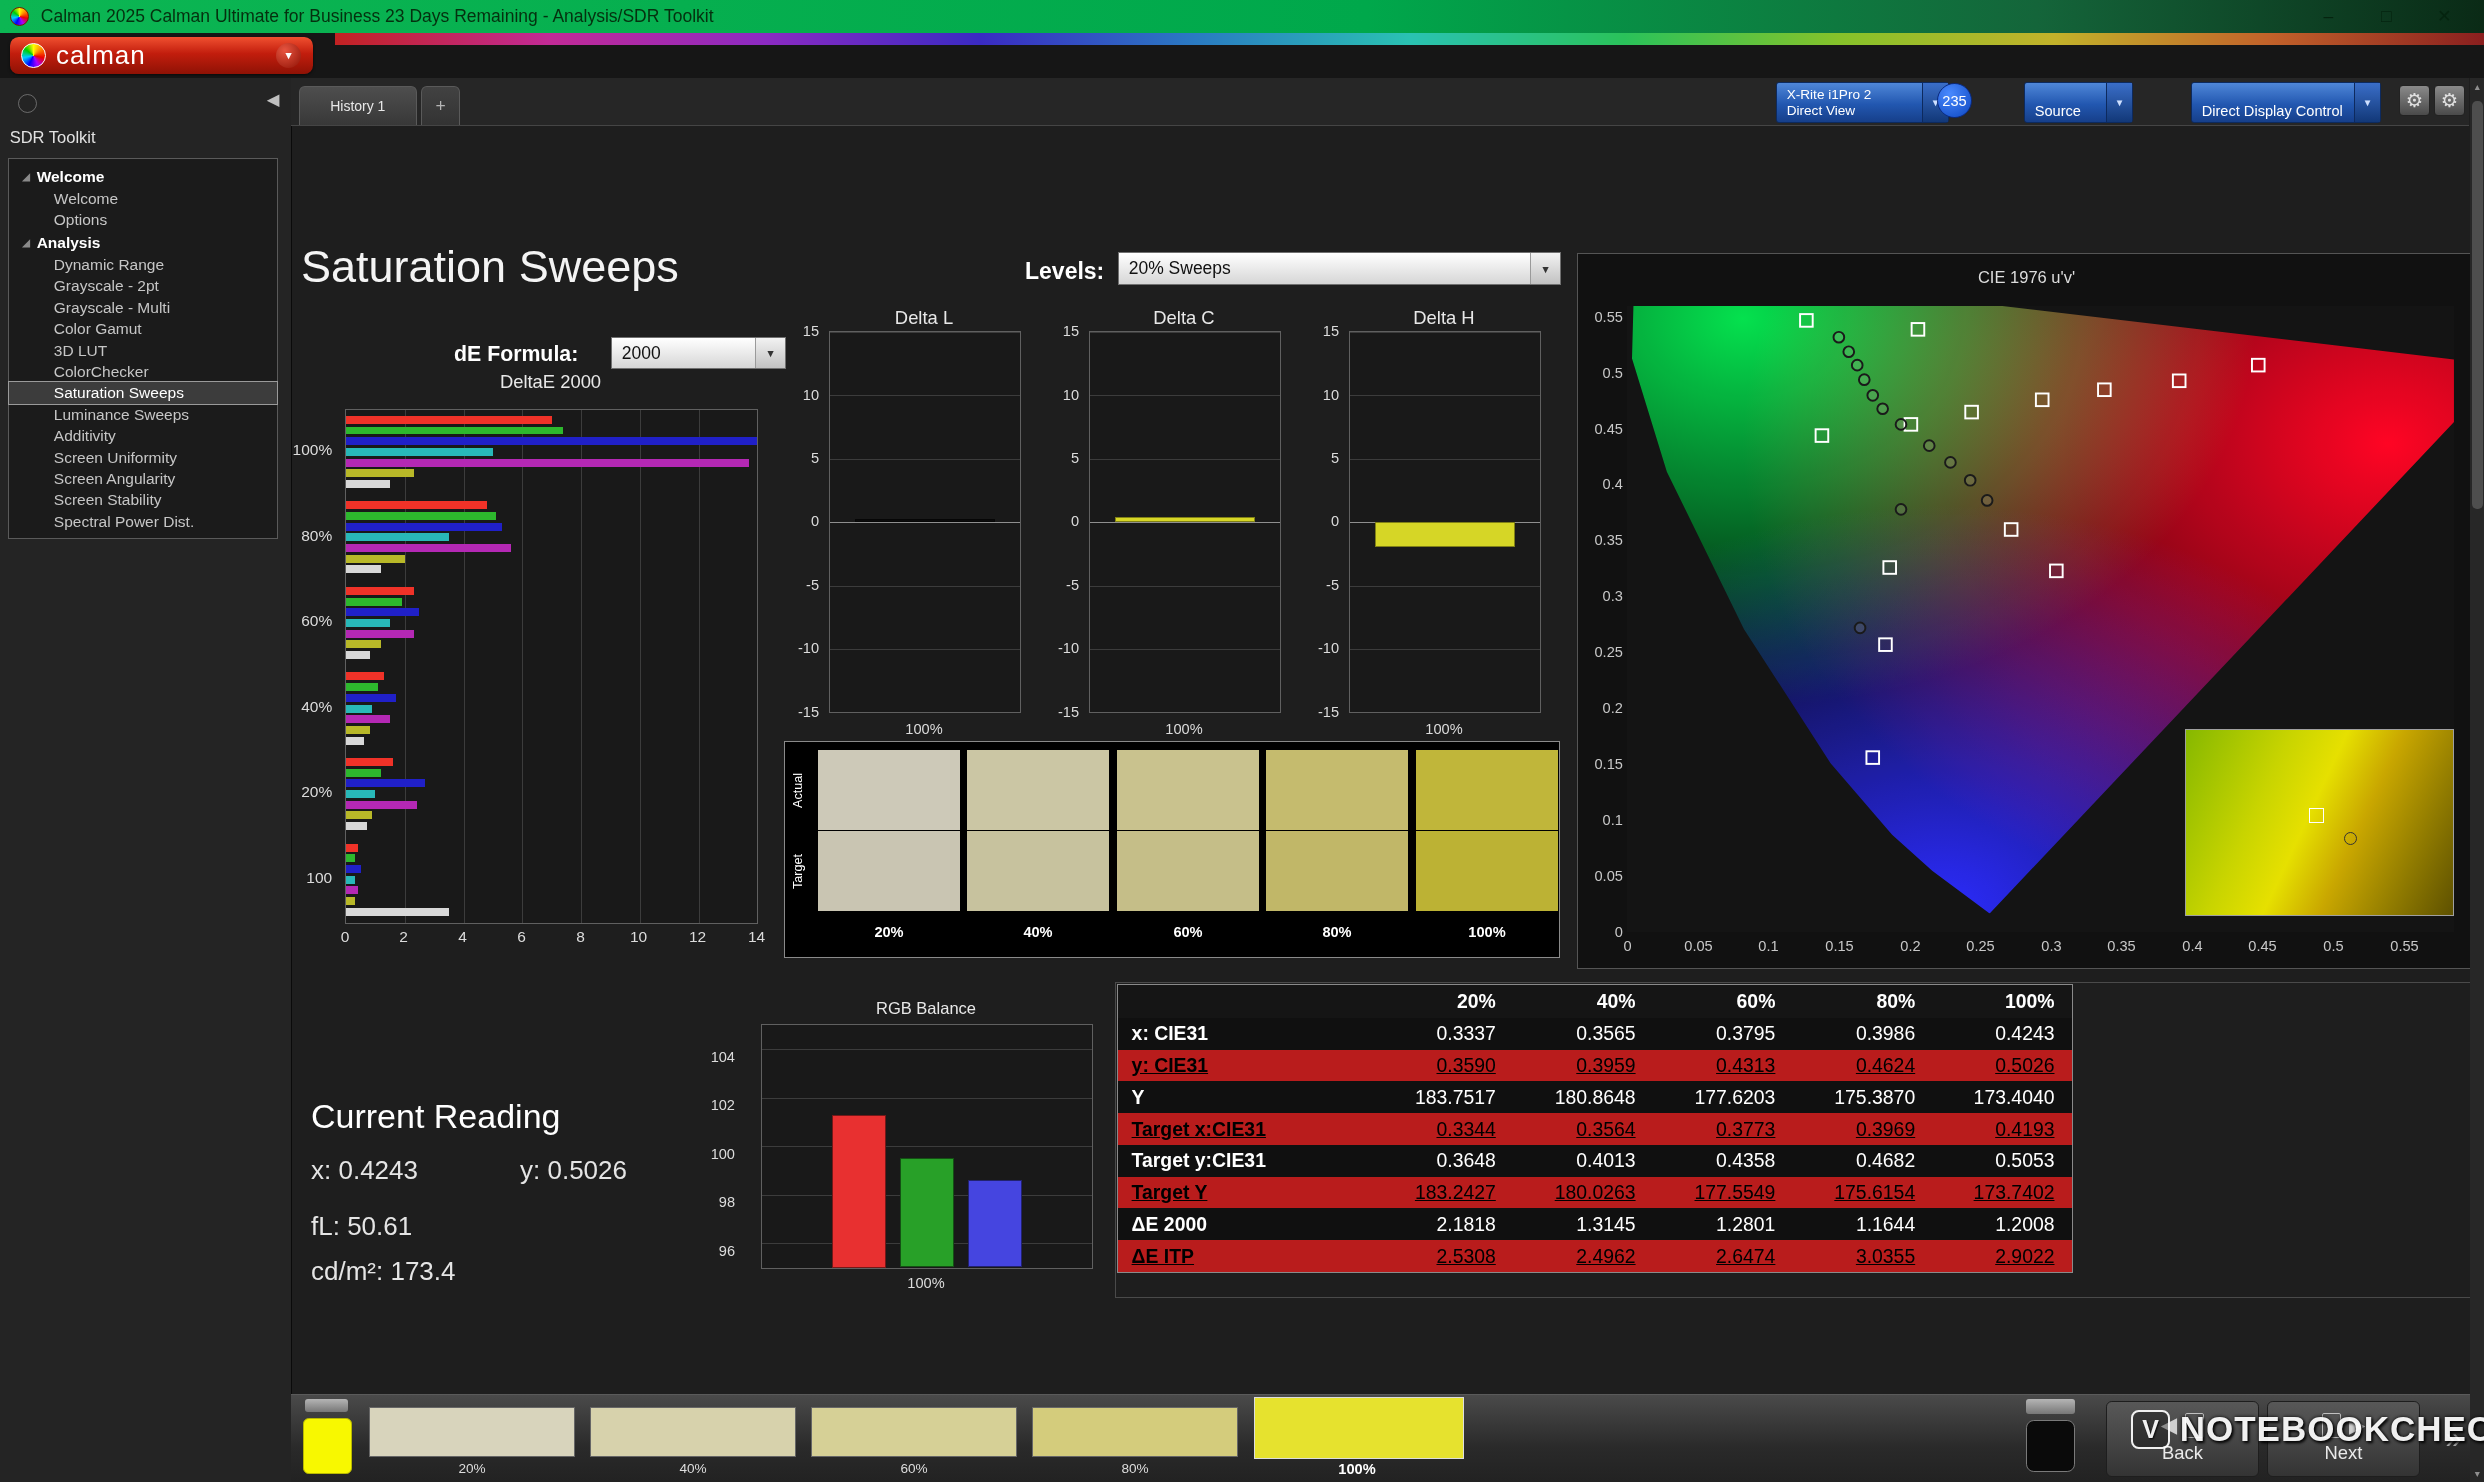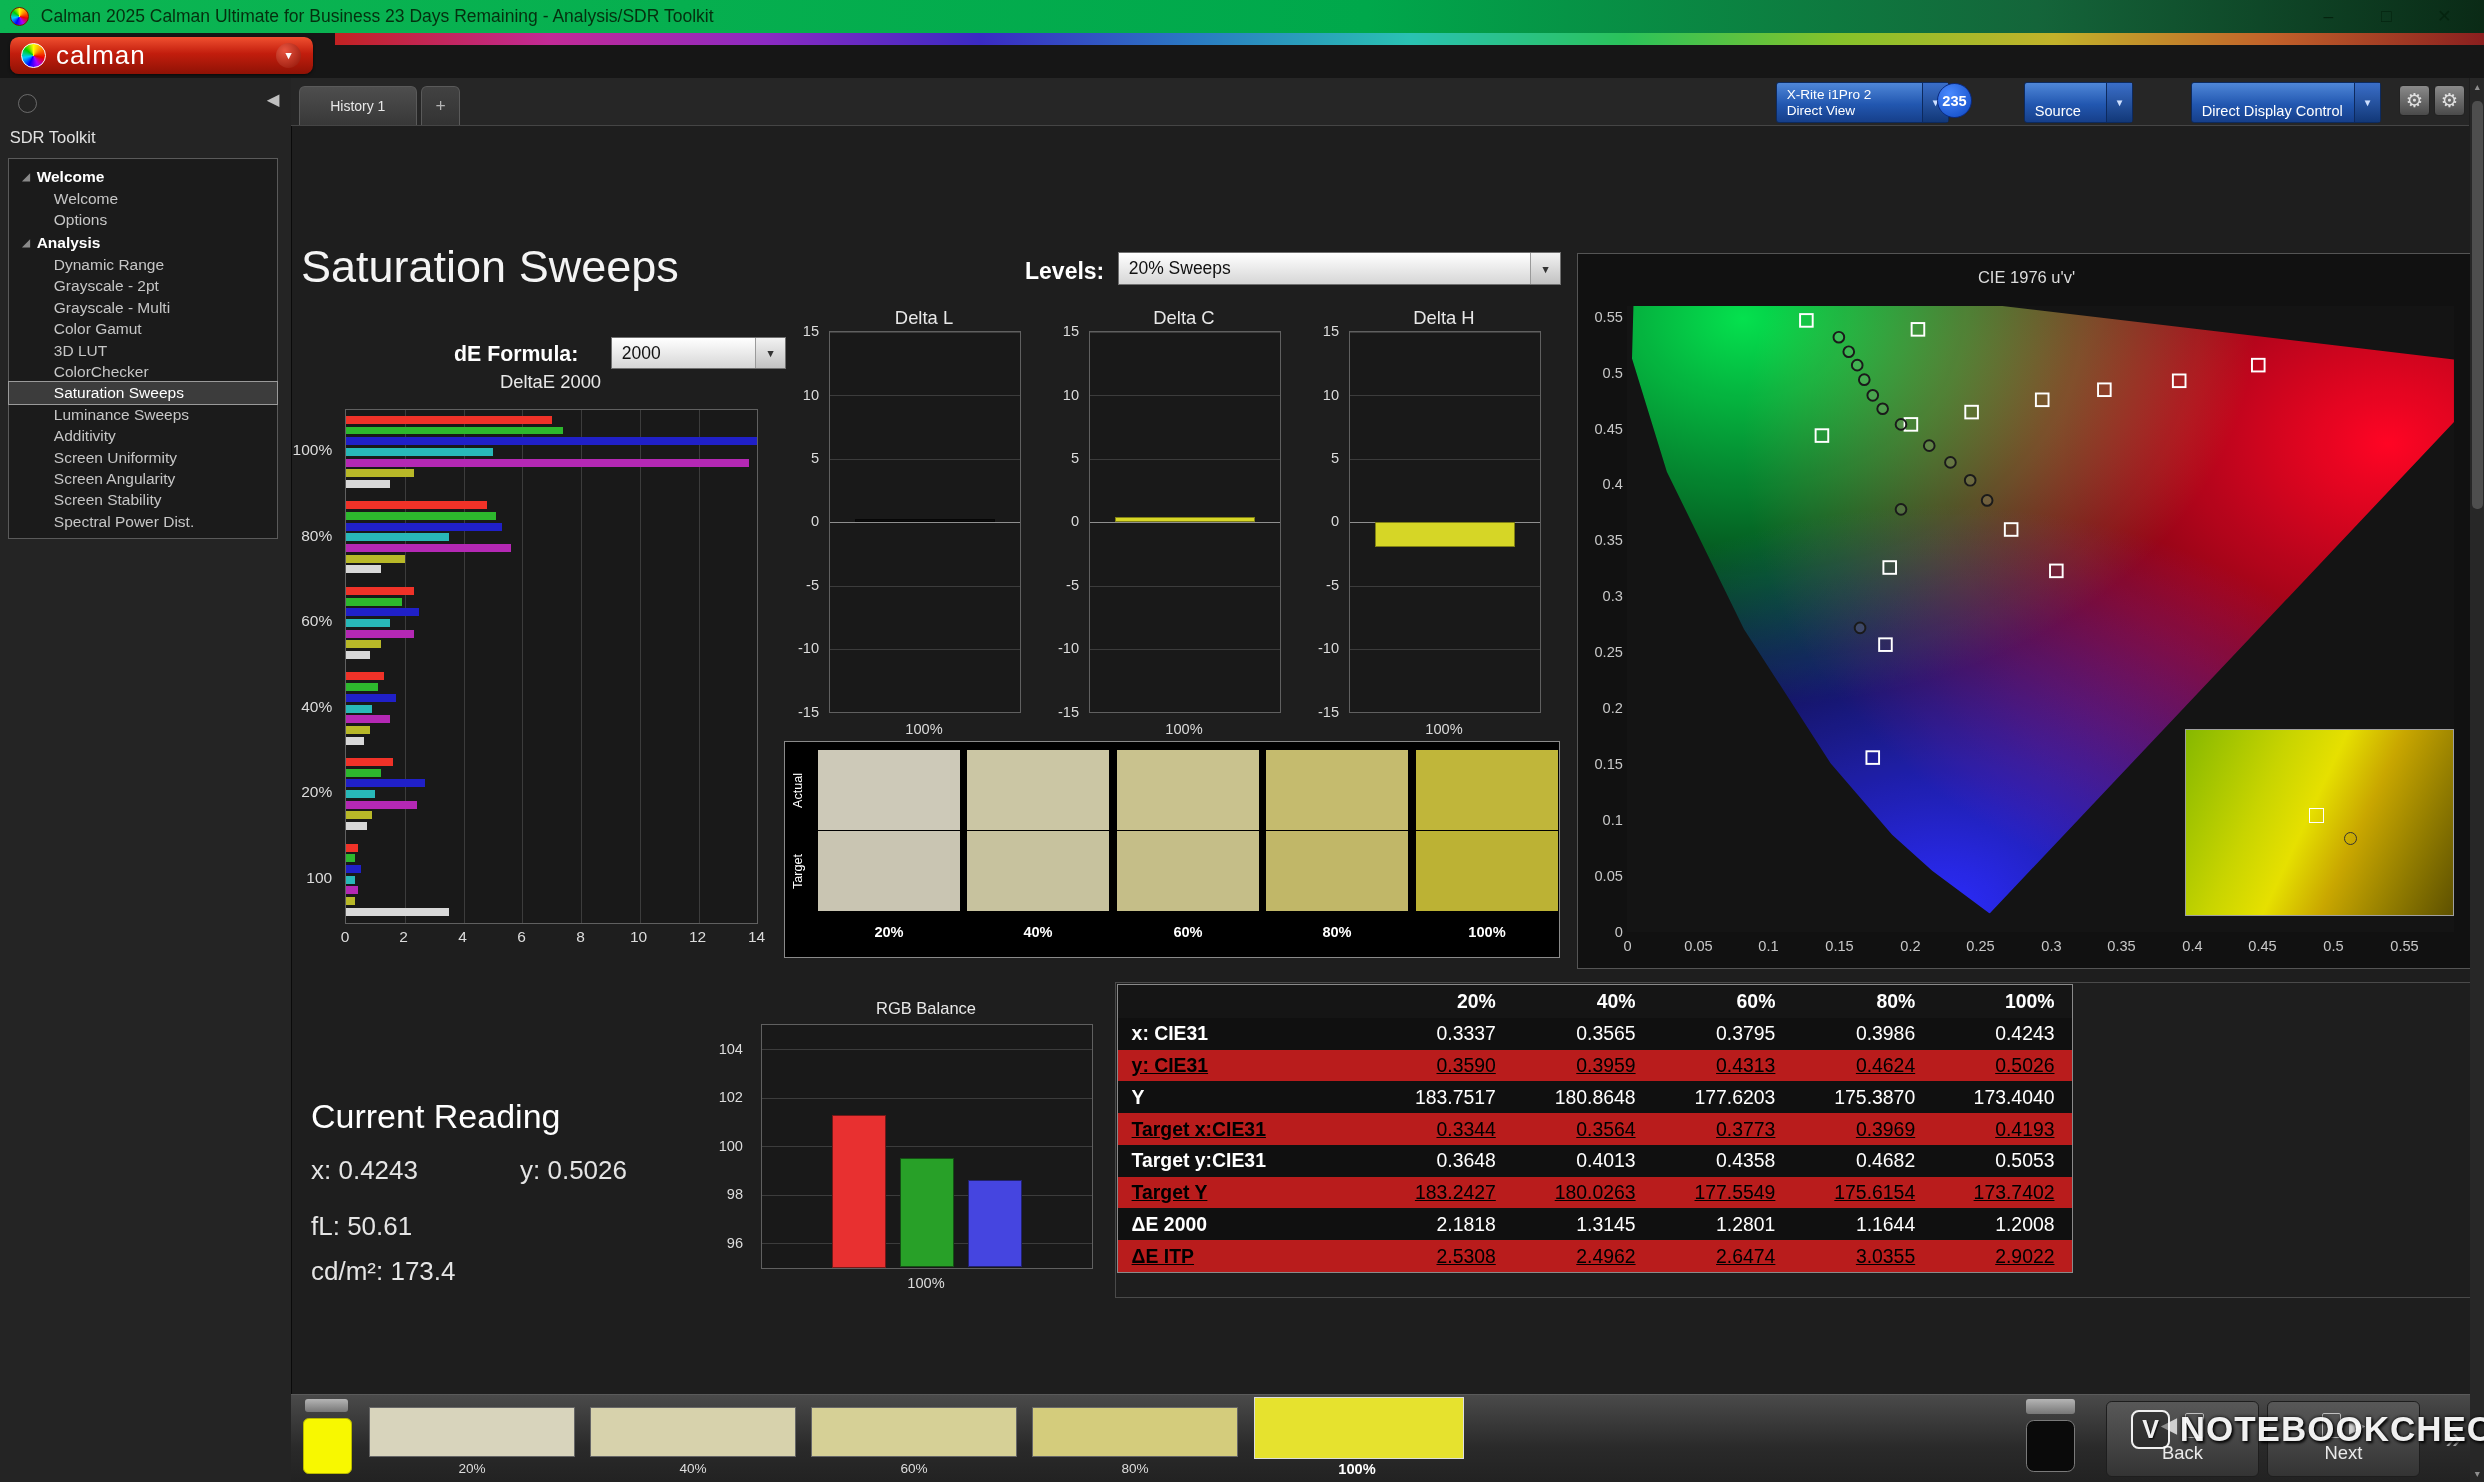--- a/index.html
+++ b/index.html
@@ -56,21 +56,21 @@
   .tab.active{left:7.8px;width:118px;color:#e8e8e8;font-size:14px;}
   .tab.add{left:130px;width:39px;color:#b5b5b5;font-size:17.5px;background:linear-gradient(#424242,#333);}
   .blue-btn{position:absolute;top:82px;height:41px;background:linear-gradient(#4f87d8,#2257b0 55%,#163f8a);
     border:1px solid #0d2a5e;border-radius:2.9px;color:#fff;display:flex;align-items:center;box-sizing:border-box;cursor:pointer;}
   .blue-main{padding-left:9.7px;line-height:1.15;font-size:13.6px;white-space:nowrap;}
   .blue-main.one{font-size:14.6px;margin-top:17px;}
   .blue-dd{margin-left:auto;width:25px;align-self:stretch;display:flex;align-items:center;justify-content:center;
     background:linear-gradient(#3a6ec8,#123878);border-left:1px solid #0d2a5e;font-size:9.7px;color:#cfe0ff;}
   .badge{position:absolute;left:1937px;top:83px;width:35px;height:35px;border-radius:50%;z-index:5;
     background:radial-gradient(circle at 35% 30%,#4a8aff,#0d47c0);border:1.9px solid #0a2a80;color:#fff;
-    font-size:14.6px;font-weight:bold;display:flex;align-items:center;justify-content:center;box-sizing:border-box;text-align:right;}
+    font-size:14.6px;font-weight:normal;display:flex;align-items:center;justify-content:center;box-sizing:border-box;text-align:right;}
   .gear-btn{position:absolute;top:85px;width:31px;height:31px;background:linear-gradient(#8a8a8a,#4a4a4a);
     border:1px solid #222;border-radius:3.9px;color:#e0e0e0;font-size:19.4px;display:flex;align-items:center;
     justify-content:center;cursor:pointer;box-sizing:border-box;}
 
   
   .page-title{position:absolute;left:301px;top:241px;font-size:45px;font-weight:400;color:#f4f4f4;}
   .fld-label{position:absolute;font-weight:bold;color:#fff;}
   .dropdown{position:absolute;background:linear-gradient(#ffffff,#d6d6d6);border:1px solid #707070;
     color:#111;display:flex;align-items:center;box-sizing:border-box;cursor:pointer;}
   .dd-value{padding-left:9.7px;font-size:17.5px;color:#111;}
@@ -100,21 +100,21 @@
   .delta-wrap .plot{left:62px;top:24px;width:190px;height:380px;}
   .delta-wrap .d-ylabels{position:absolute;left:3.9px;top:24px;width:52px;height:380px;}
   .delta-wrap .d-ylab{right:3.9px;width:49px;font-size:14.6px;}
   .delta-wrap .d-xlabel{left:62px;top:414px;width:190px;}
   .dbar{position:absolute;border:1px solid rgba(0,0,0,.4);box-sizing:border-box;}
 
   #wrap-rgb{position:absolute;left:699px;top:999px;width:408px;height:311px;}
   #wrap-rgb .chart-title{left:62px;top:0;width:330px;font-size:16.5px;}
   #rgb-plot{left:62px;top:25px;width:330px;height:243px;}
   #rgb-ylabels{position:absolute;left:0;top:25px;width:54px;height:243px;}
-  #rgb-ylabels .d-ylab{right:10px;width:50px;font-size:14.6px;}
+  #rgb-ylabels .d-ylab{right:18px;width:50px;font-size:14.6px;margin-top:8px;}
   #wrap-rgb .d-xlabel{left:62px;top:276px;width:330px;}
   .rgb-bar{position:absolute;border:1px solid rgba(0,0,0,.5);box-sizing:border-box;}
 
   
   #swatch-panel{position:absolute;left:784px;top:741px;width:776px;height:217px;background:#000;
     border:1px solid #8a8a8a;box-sizing:border-box;}
   .vtext{position:absolute;writing-mode:vertical-rl;transform:rotate(180deg);font-size:12.6px;color:#fff;
     display:flex;align-items:center;justify-content:center;width:17.5px;}
   .sw-half{position:absolute;}
   .sw-label{position:absolute;text-align:center;font-size:14.6px;font-weight:bold;color:#fff;}

